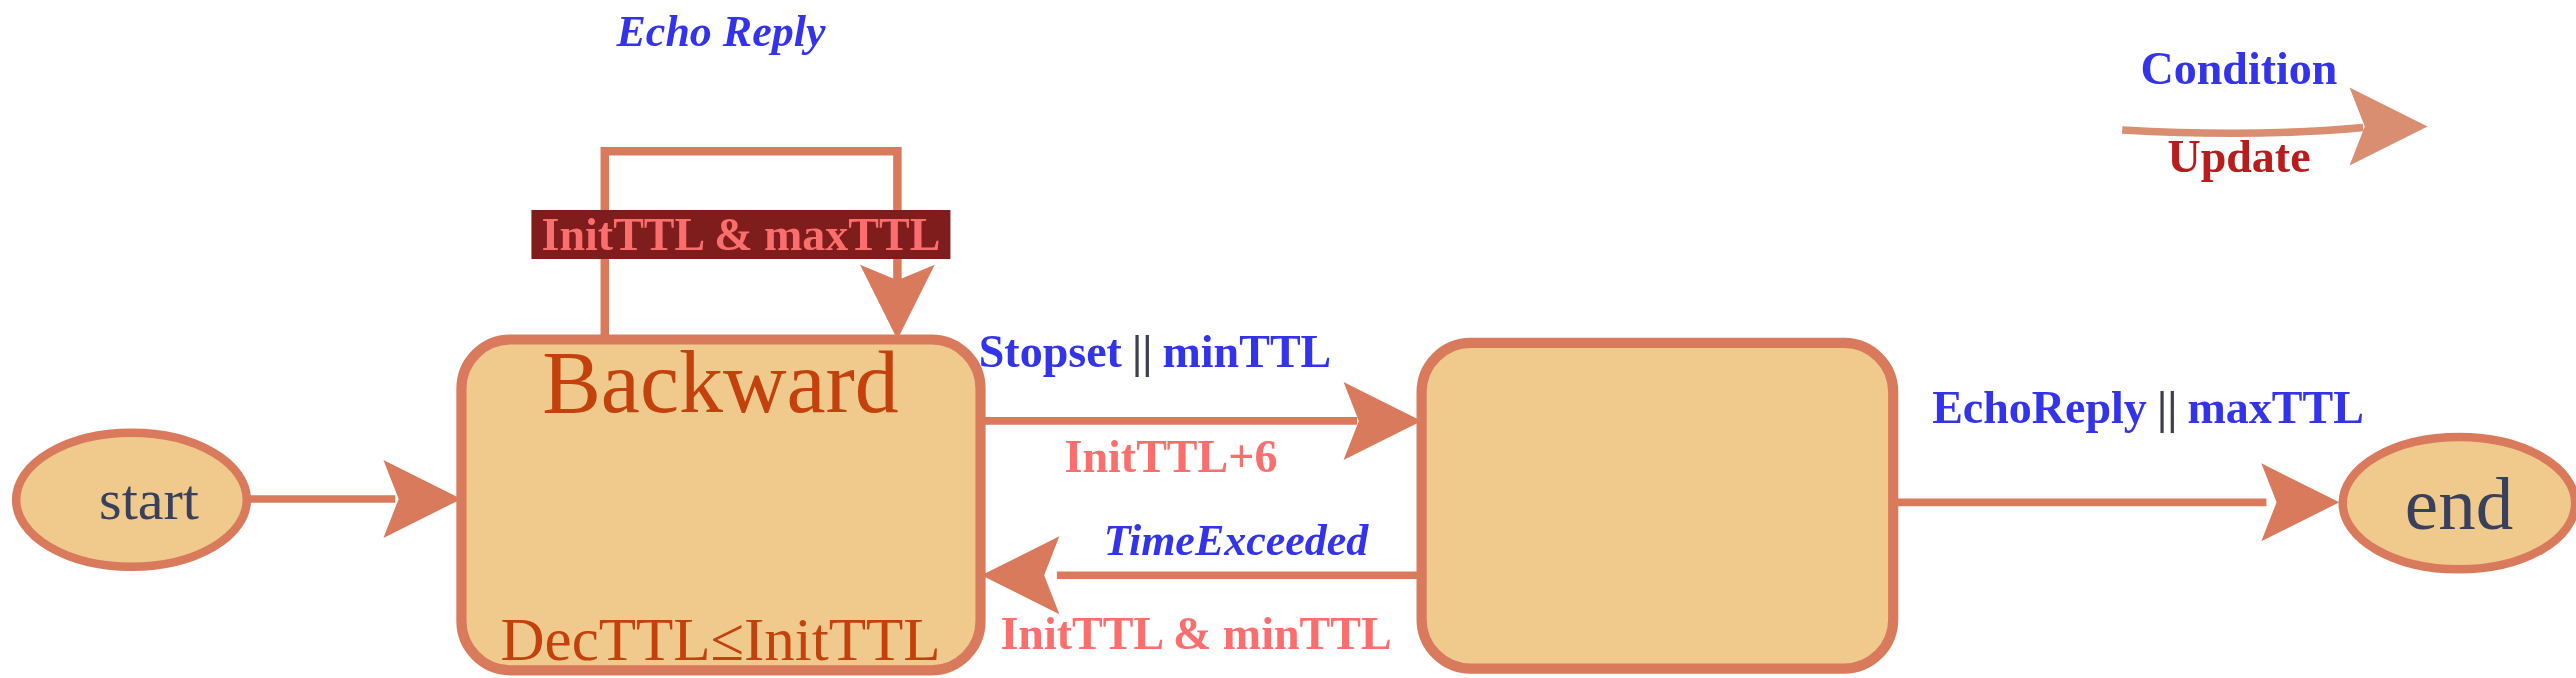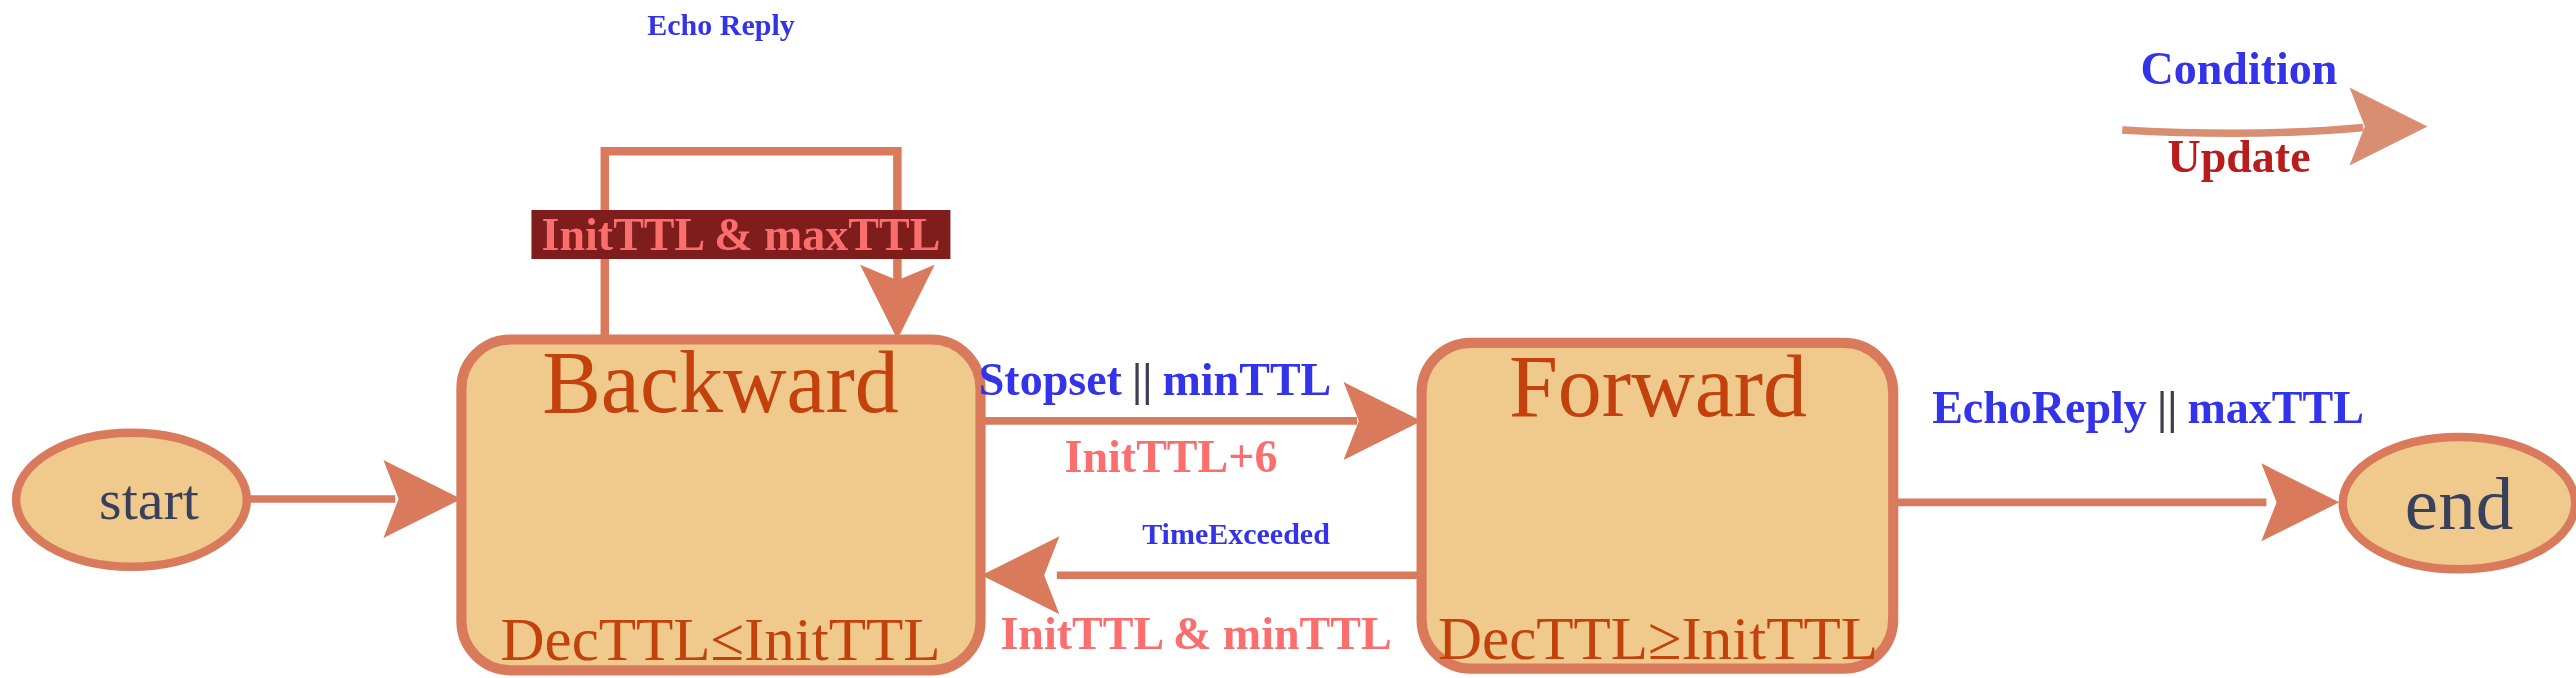--- a/index.html
+++ b/index.html
@@ -21,21 +21,21 @@
     font-weight: bold;
     line-height: 1;
   }
   .blue   { color: #3333ea; }
   .salmon { color: #fa6e6e; }
   .red    { color: #b91c1c; }
   .sep    { color: #3e3e4e; padding: 0 10.2px; font-weight: bold; }
   .bgwhite { background: #7f1d1d; padding: 1.7px 10.2px; }
 
   .f54 { font-size: 46px; }
-  .f56 { font-size: 30px; }
+  .f56 { font-size: 44px; font-style: italic; }
 
   
   .state {
     position: absolute;
     display: flex;
     flex-direction: column;
     align-items: center;
     justify-content: space-between;
     text-align: center;
     color: #c2410c;
@@ -99,30 +99,26 @@
 
   <div class="node-label" style="left:149px; top:502px; font-size:58px;">start</div>
 
   <div class="node-label" style="left:2459px; top:506px; font-size:75px;">end</div>
 
   <div class="state" style="left:461px; top:339px; width:519px; height:331px;">
     <div class="title">Backward</div>
     <div class="subtitle">DecTTL≤InitTTL</div>
   </div>
 
-  <div class="state" style="left:1422px; top:343px; width:472px; height:326px;">
-    <div class="title">Forward</div>
-    <div class="subtitle">DecTTL≥InitTTL</div>
-  </div>
 
   <div class="lbl blue f56" style="left:721px; top:10.2px;">Echo Reply</div>
 
   <div class="lbl salmon f54 bgwhite" style="left:741px; top:210px;">InitTTL &amp;  maxTTL</div>
 
-  <div class="lbl f54" style="left:1155px; top:329px;margin-top:28px;">
+  <div class="lbl f54" style="left:1155px; top:329px;">
     <span class="blue">Stopset</span><span class="sep">||</span><span class="blue">minTTL</span>
   </div>
 
   <div class="lbl salmon f54" style="left:1171px; top:434px;">InitTTL+6</div>
 
   <div class="lbl salmon f54" style="left:1196px; top:611px;">InitTTL &amp; minTTL</div>
 
   <div class="lbl blue f56" style="left:1236px; top:519px;">TimeExceeded</div>
 
   <div class="lbl f54" style="left:2148px; top:385px;">

